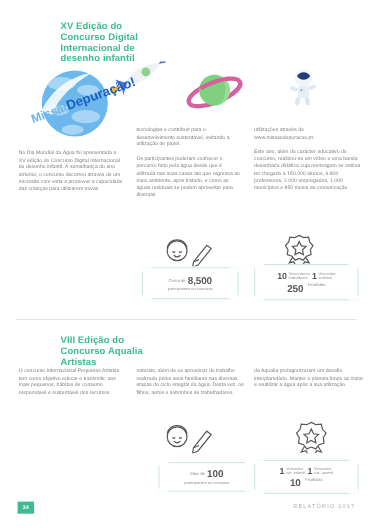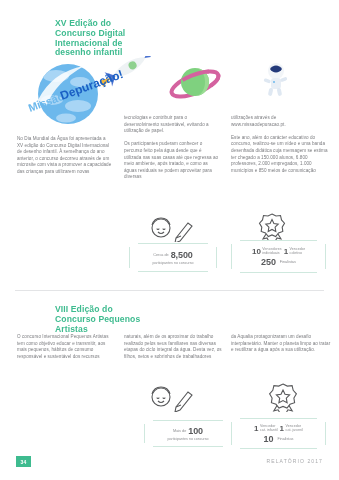--- a/index.html
+++ b/index.html
@@ -68,21 +68,21 @@
   .big-num{
     font-size:9px;font-weight:bold;color:#58595b;letter-spacing:-.1px;
   }
   .mid-num{
     font-size:8px;font-weight:bold;color:#58595b;
   }
   .pre-lbl{font-size:3.8px;color:#8d8e91;margin-right:2px;}
   .cap-lbl{font-size:3.6px;color:#8d8e91;margin-top:1px;}
   .win-group{display:flex;align-items:flex-start;gap:2px;}
   .win-block{display:flex;align-items:flex-start;gap:1.5px;}
-  .fin-row{display:flex;align-items:center;gap:4px;margin-top:1px;}
+  .fin-row{display:flex;align-items:flex-start;gap:4px;margin-top:1px;}
   .fin-lbl{font-size:3.8px;color:#8d8e91;}
 
   
   .divider{
     position:absolute;left:15px;top:290px;width:309px;height:1px;
     background:#e3e4e6;
   }
 
   
   .page-badge{
@@ -237,21 +237,21 @@
       <div class="fin-row">
         <span class="big-num">250</span>
         <span class="fin-lbl">Finalistas</span>
       </div>
     </div>
   </div>
 
   <div class="divider"></div>
 
   <div class="section-title" id="title-2">VIII Edição do
-Concurso Pequenos
+Concurso Aqualia
 Artistas</div>
 
   <div class="col s2c1">O concurso Internacional Pequenos Artistas tem como objetivo educar e transmitir, aos mais pequenos, hábitos de consumo responsável e sustentável dos recursos</div>
   <div class="col s2c2">naturais, além de os aproximar do trabalho realizado pelos seus familiares nas diversas etapas do ciclo integral da água. Desta vez, os filhos, netos e sobrinhos de trabalhadores</div>
   <div class="col s2c3">da Aqualia protagonizaram um desafio interplanetário. Manter o planeta limpo ao tratar e reutilizar a água após a sua utilização.</div>
 
   <div class="icon-abs" id="icon-kid-2">
     <svg viewBox="0 0 48 28" width="48" height="28">
       <g fill="none" stroke="#58595b" stroke-width="1.1">
         <path d="M6 13 a9 9 0 0 1 18 0 a9 9 0 0 1 -18 0"></path>

